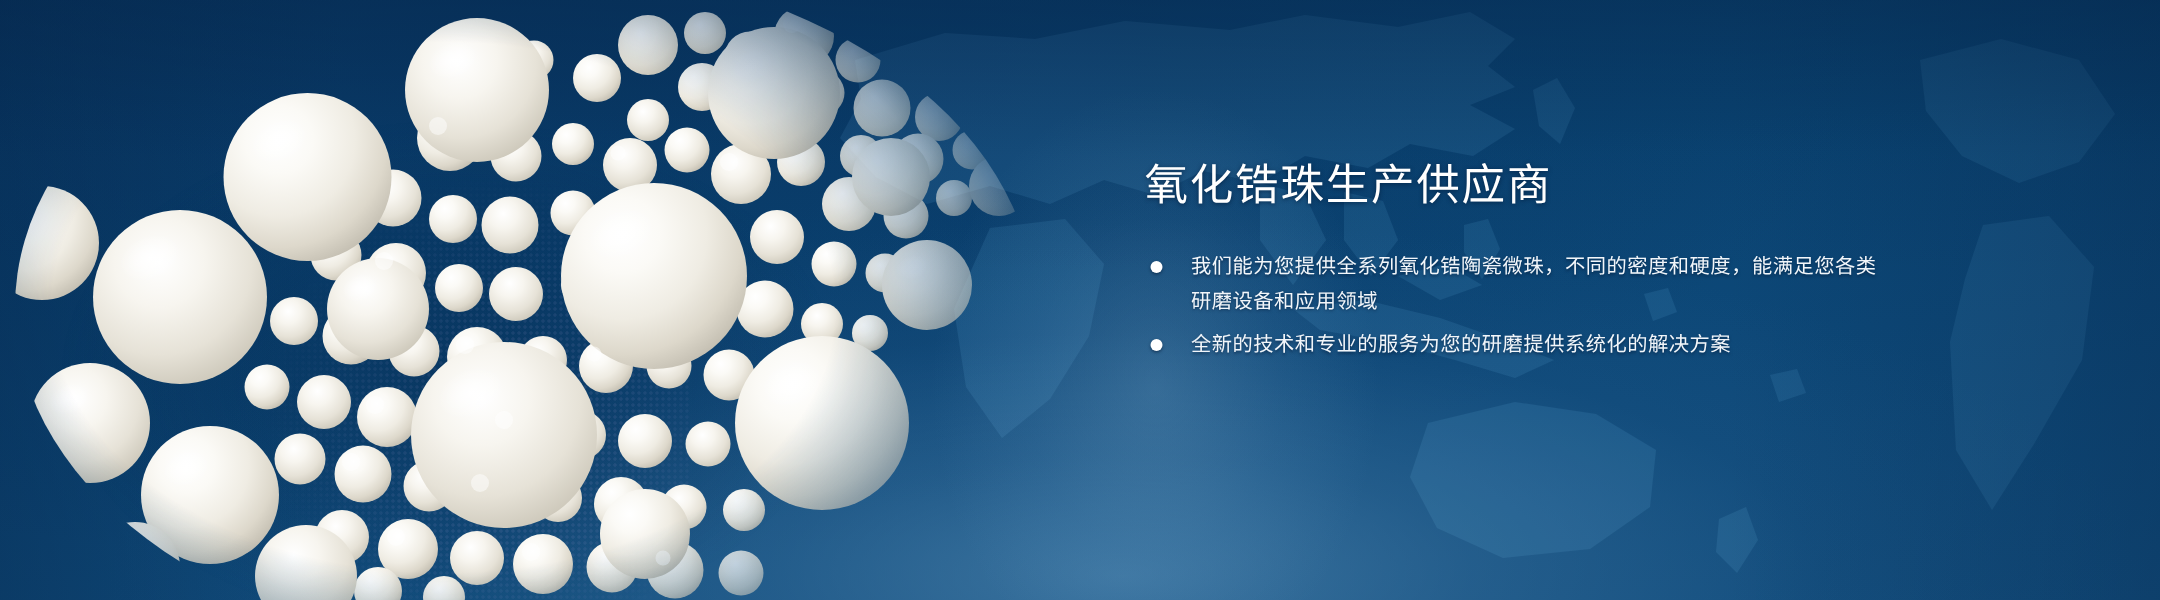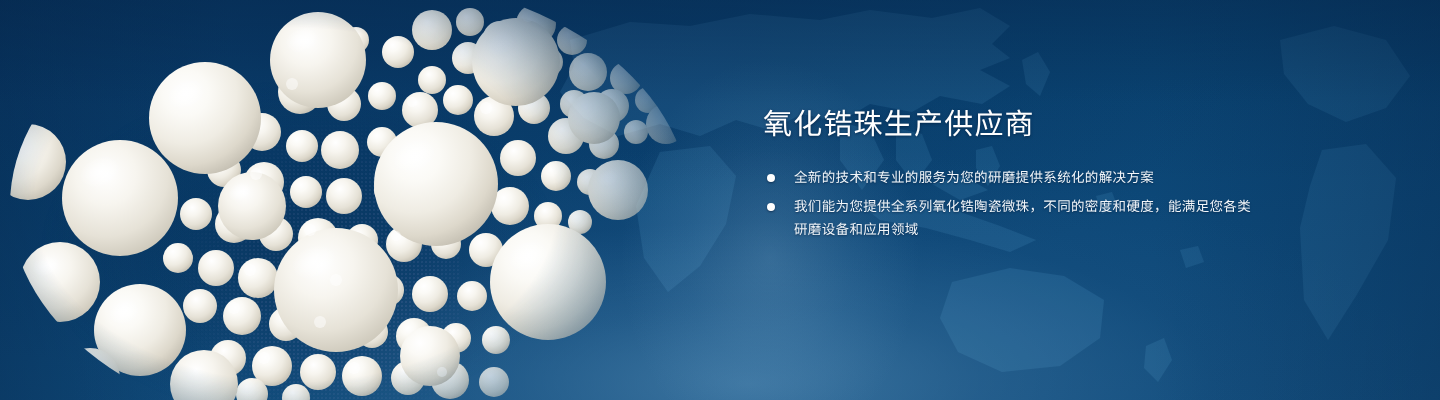--- a/index.html
+++ b/index.html
@@ -392,22 +392,22 @@
       </g>
     </g>
   </svg>
 
   <div class="copy">
     <h1 class="title">氧化锆珠生产供应商</h1>
 
     <ul class="points">
       <li class="point">
         <span class="dot"></span>
-        <span>全新的技术和专业的服务为您的研磨提供系统化的解决方案</span>
+        <span>我们能为您提供全系列氧化锆陶瓷微珠，不同的密度和硬度，能满足您各类研磨设备和应用领域</span>
       </li>
       <li class="point">
         <span class="dot"></span>
-        <span>我们能为您提供全系列氧化锆陶瓷微珠，不同的密度和硬度，能满足您各类研磨设备和应用领域</span>
+        <span>全新的技术和专业的服务为您的研磨提供系统化的解决方案</span>
       </li>
     </ul>
   </div>
 
 </div>
 
 </body></html>

